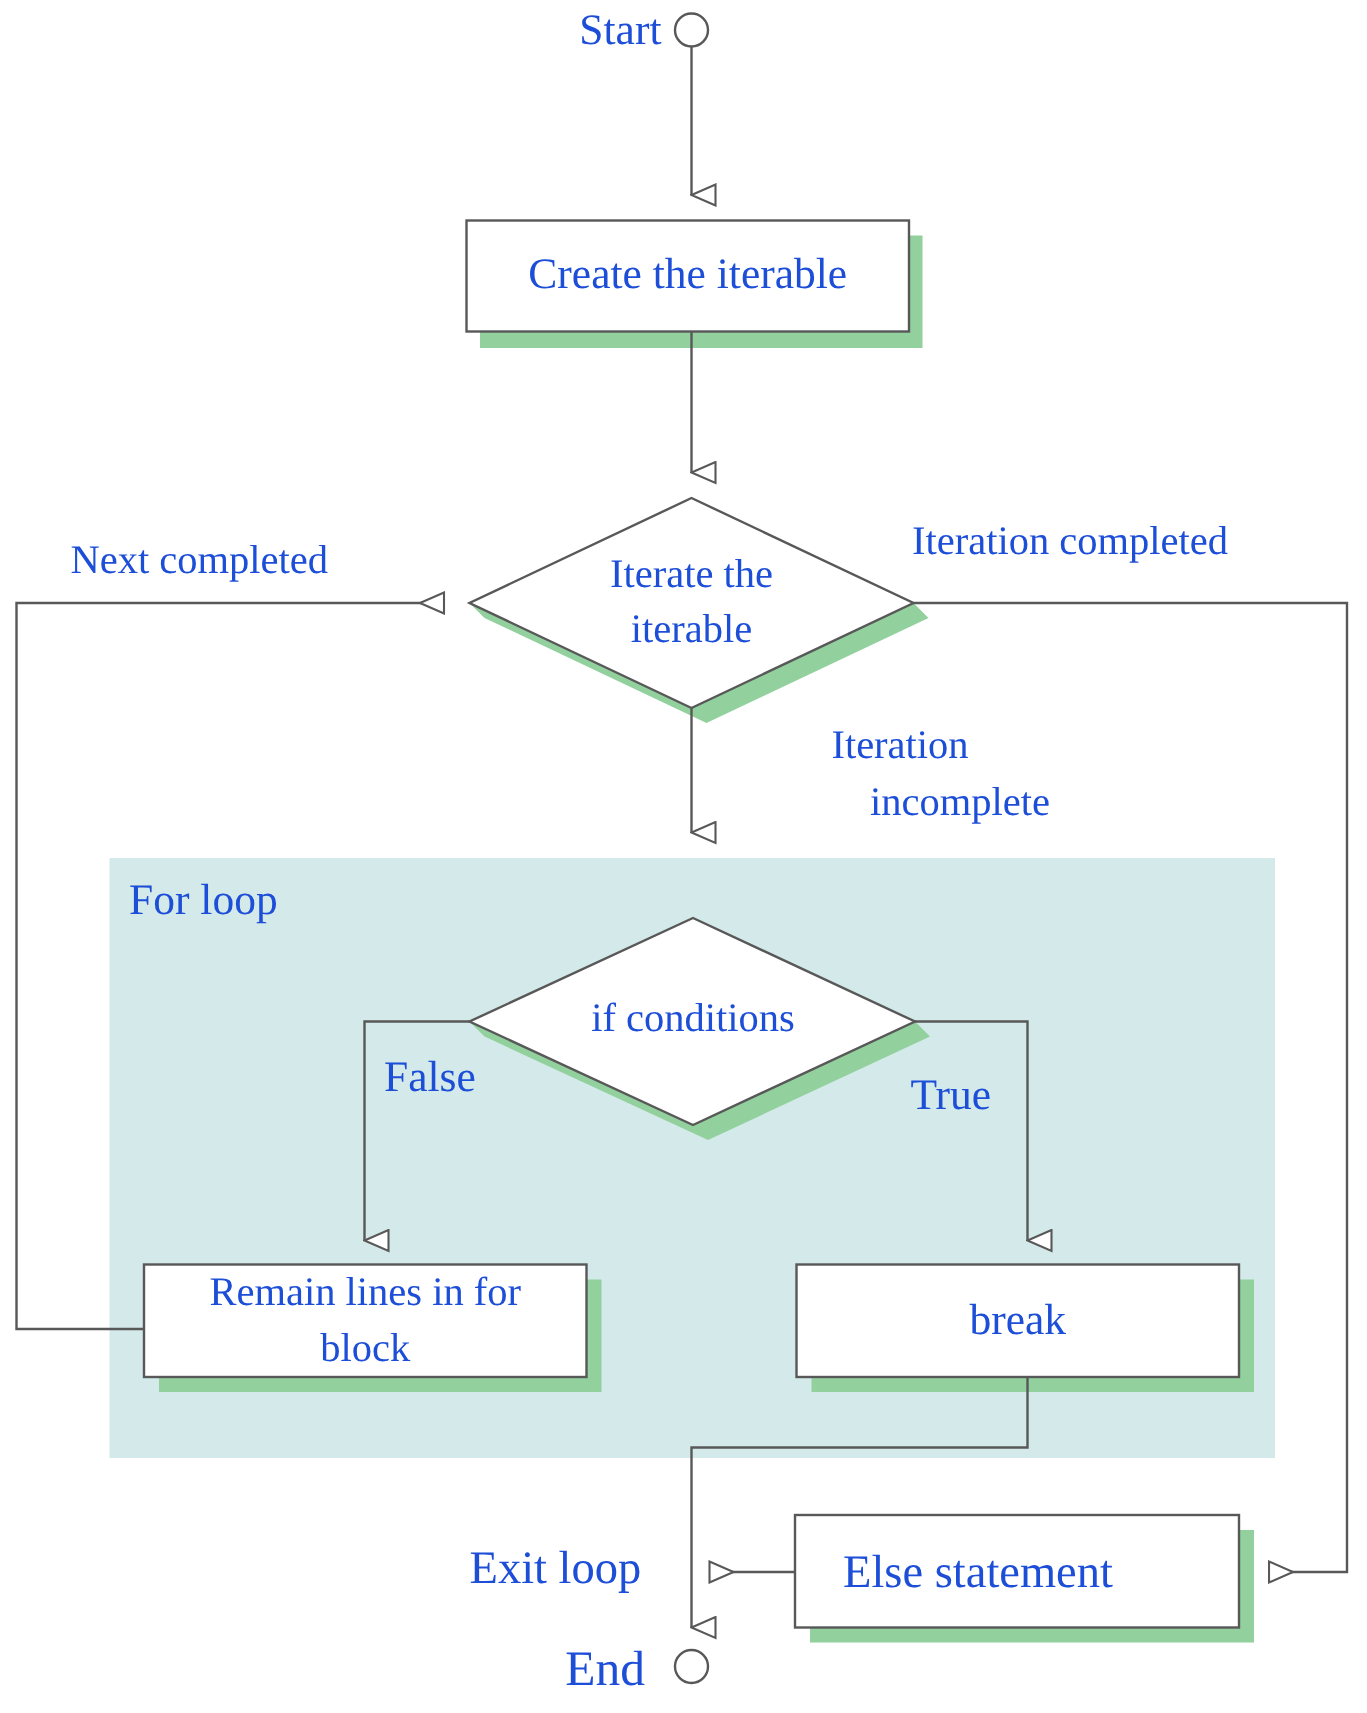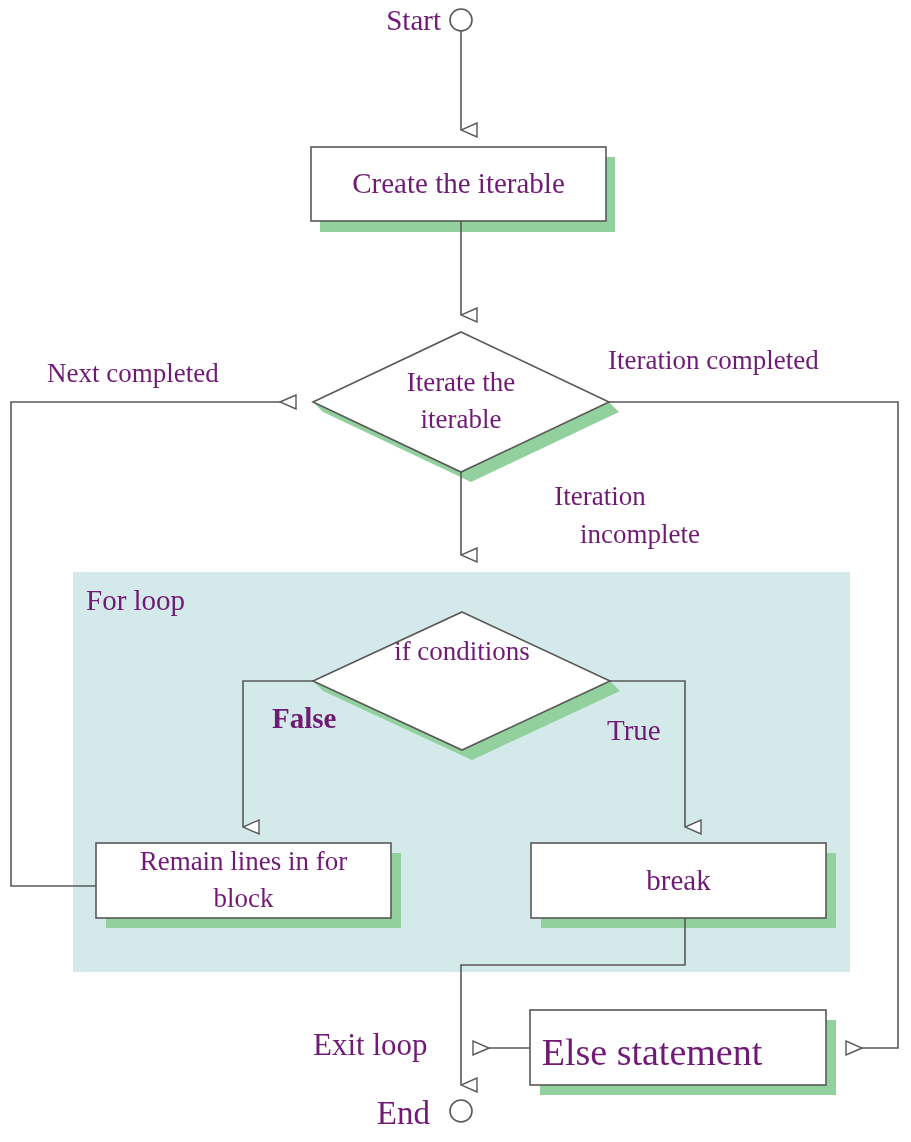--- a/index.html
+++ b/index.html
@@ -1,20 +1,20 @@
 <!DOCTYPE html>
 <html><head>
 <meta charset="utf-8">
 <style>
   html,body{margin:0;padding:0;background:#ffffff;}
   body{width:911px;height:1142px;position:relative;overflow:hidden;
        font-family:"Liberation Serif","DejaVu Serif",serif;color:#000;}
   #stage{position:absolute;left:0;top:0;width:911px;height:1142px;}
   svg.layer{position:absolute;left:0;top:0;width:911px;height:1142px;}
-  .lbl{position:absolute;white-space:pre;line-height:1.12;color:#701a75;}
+  .lbl{position:absolute;white-space:pre;line-height:1.12;color:#1d4ed8;}
   .ctr{text-align:center;}
 </style>
 </head>
 <body>
 
 <div id="stage">
 
   <svg class="layer" viewBox="0 0 911 1142">
     <defs>
       <marker id="ahDown" markerWidth="16" markerHeight="18" refX="8" refY="17" orient="auto-start-reverse" markerUnits="userSpaceOnUse">
@@ -84,30 +84,30 @@
 
   <div class="lbl" style="left:47px;top:358px;font-size:27px;">Next completed</div>
 
   <div class="lbl" style="left:608px;top:345px;font-size:27px;">Iteration completed</div>
 
   <div class="lbl ctr" style="left:500px;top:481px;width:200px;font-size:27px;">Iteration</div>
   <div class="lbl ctr" style="left:500px;top:519px;width:200px;font-size:27px;text-align:right;">incomplete</div>
 
   <div class="lbl" style="left:86px;top:584px;font-size:29px;">For loop</div>
 
-  <div class="lbl ctr" style="left:362px;top:636px;width:200px;font-size:27px;">if conditions</div>
+  <div class="lbl ctr" style="left:362px;top:663px;width:200px;font-size:27px;">if conditions</div>
 
-  <div class="lbl" style="left:272px;top:702px;font-size:29px;font-weight:bold;">False</div>
+  <div class="lbl" style="left:256px;top:702px;font-size:29px;">False</div>
 
   <div class="lbl" style="left:607px;top:714px;font-size:29px;">True</div>
 
   <div class="lbl ctr" style="left:96px;top:846px;width:295px;font-size:27px;">Remain lines in for</div>
   <div class="lbl ctr" style="left:96px;top:883px;width:295px;font-size:27px;">block</div>
 
   <div class="lbl ctr" style="left:531px;top:864px;width:295px;font-size:29px;">break</div>
 
-  <div class="lbl ctr" style="left:530px;top:1031px;width:244px;font-size:38px;">Else statement</div>
+  <div class="lbl ctr" style="left:530px;top:1031px;width:244px;font-size:31px;">Else statement</div>
 
   <div class="lbl" style="left:313px;top:1028px;font-size:31px;">Exit loop</div>
 
   <div class="lbl" style="left:340px;top:1095px;width:90px;font-size:33px;text-align:right;">End</div>
 
 </div>
 
 </body></html>

